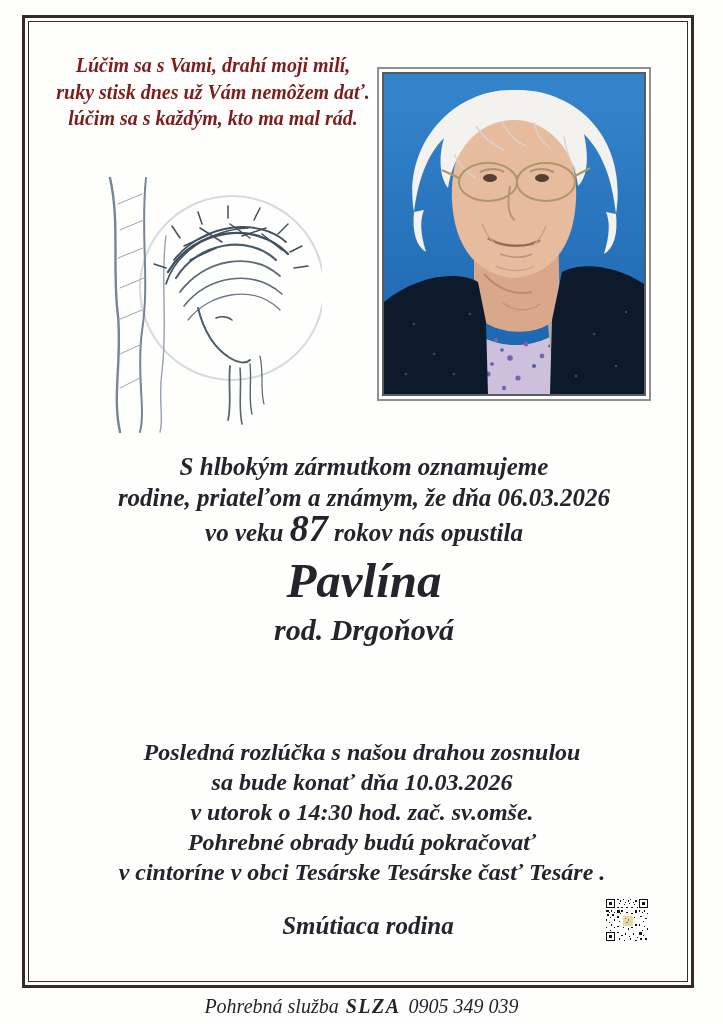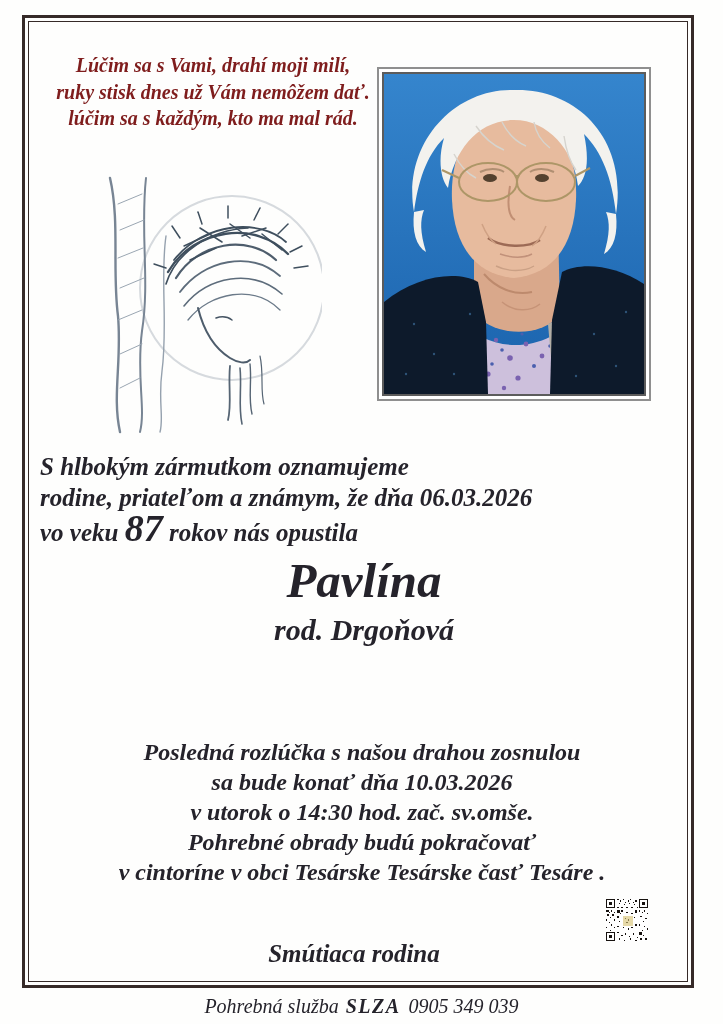--- a/index.html
+++ b/index.html
@@ -30,41 +30,41 @@
   
   .portrait-wrap {
     left:377px; top:67px; width:274px; height:334px;
     border:2px solid #8f8f8f; background:#fff; padding:3px; box-sizing:border-box;
   }
   .portrait-inner { width:100%; height:100%; border:2px solid #5c5c5c; box-sizing:border-box; overflow:hidden; }
   .portrait-inner svg { display:block; width:100%; height:100%; }
 
   
   .announcement {
-    left:40px; top:451px; width:648px; 
+    left:40px; top:451px; width:648px; text-align:center;
     font-style:italic; font-weight:bold; font-size:25px; line-height:31px;
   }
   .age { font-size:38px; }
 
   
   .name-block { left:40px; top:551px; width:648px; text-align:center; font-style:italic; font-weight:bold; }
   .first-name { font-size:49px; line-height:60px; }
   .surname { font-size:55px; line-height:68px; letter-spacing:1px; }
   .maiden { font-size:30px; line-height:38px; }
 
   
   .funeral {
     left:28px; top:737px; width:668px; text-align:center;
     font-style:italic; font-weight:bold; font-size:24px; line-height:30px;
   }
 
   
   .family {
-    left:4px; top:912px; width:700px; text-align:center;
-    font-style:italic; font-weight:bold; font-size:25px;margin-top:28px;
+    left:18px; top:912px; width:700px; text-align:center;
+    font-style:italic; font-weight:bold; font-size:25px;
   }
 
   .qr { left:606px; top:899px; width:42px; height:42px; }
   .qr svg { display:block; width:100%; height:100%; }
 
   
   .footer { left:0; top:995px; width:723px; text-align:center; font-style:italic; font-size:20px; }
   .footer .svc-name { font-weight:bold; letter-spacing:1.5px; margin:0 8px 0 7px; font-style:italic; }
 </style>
 </head>

